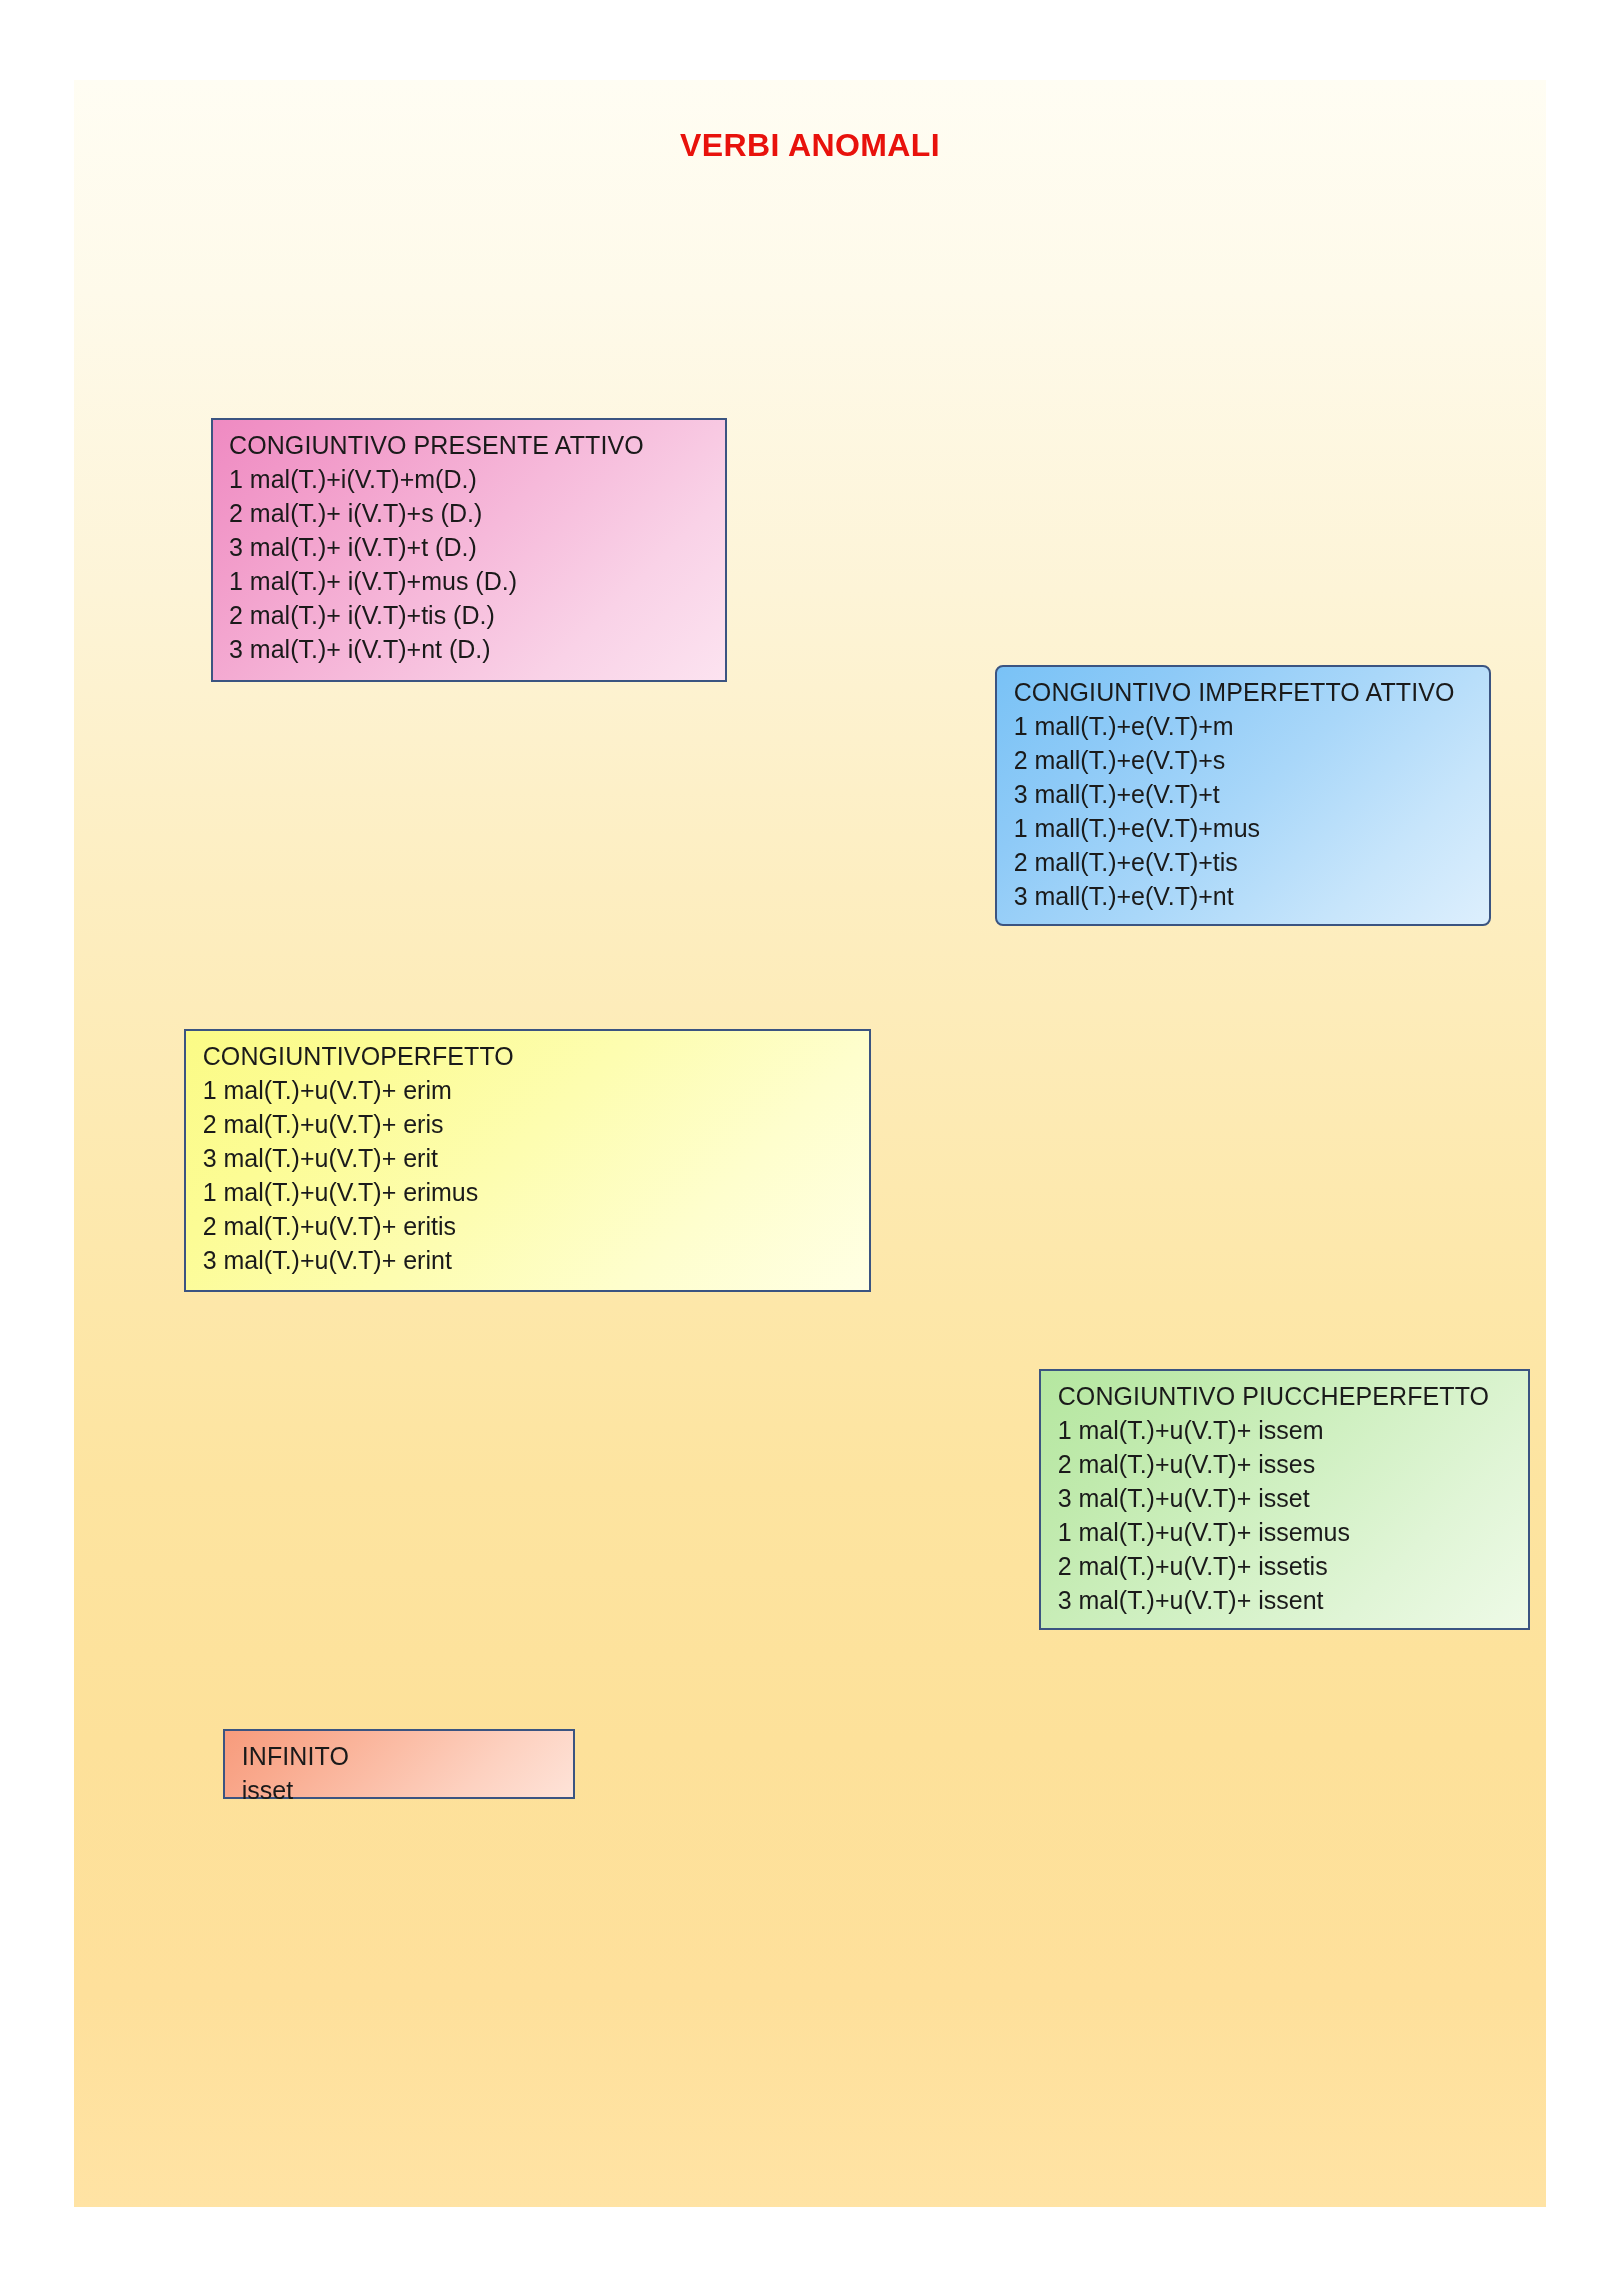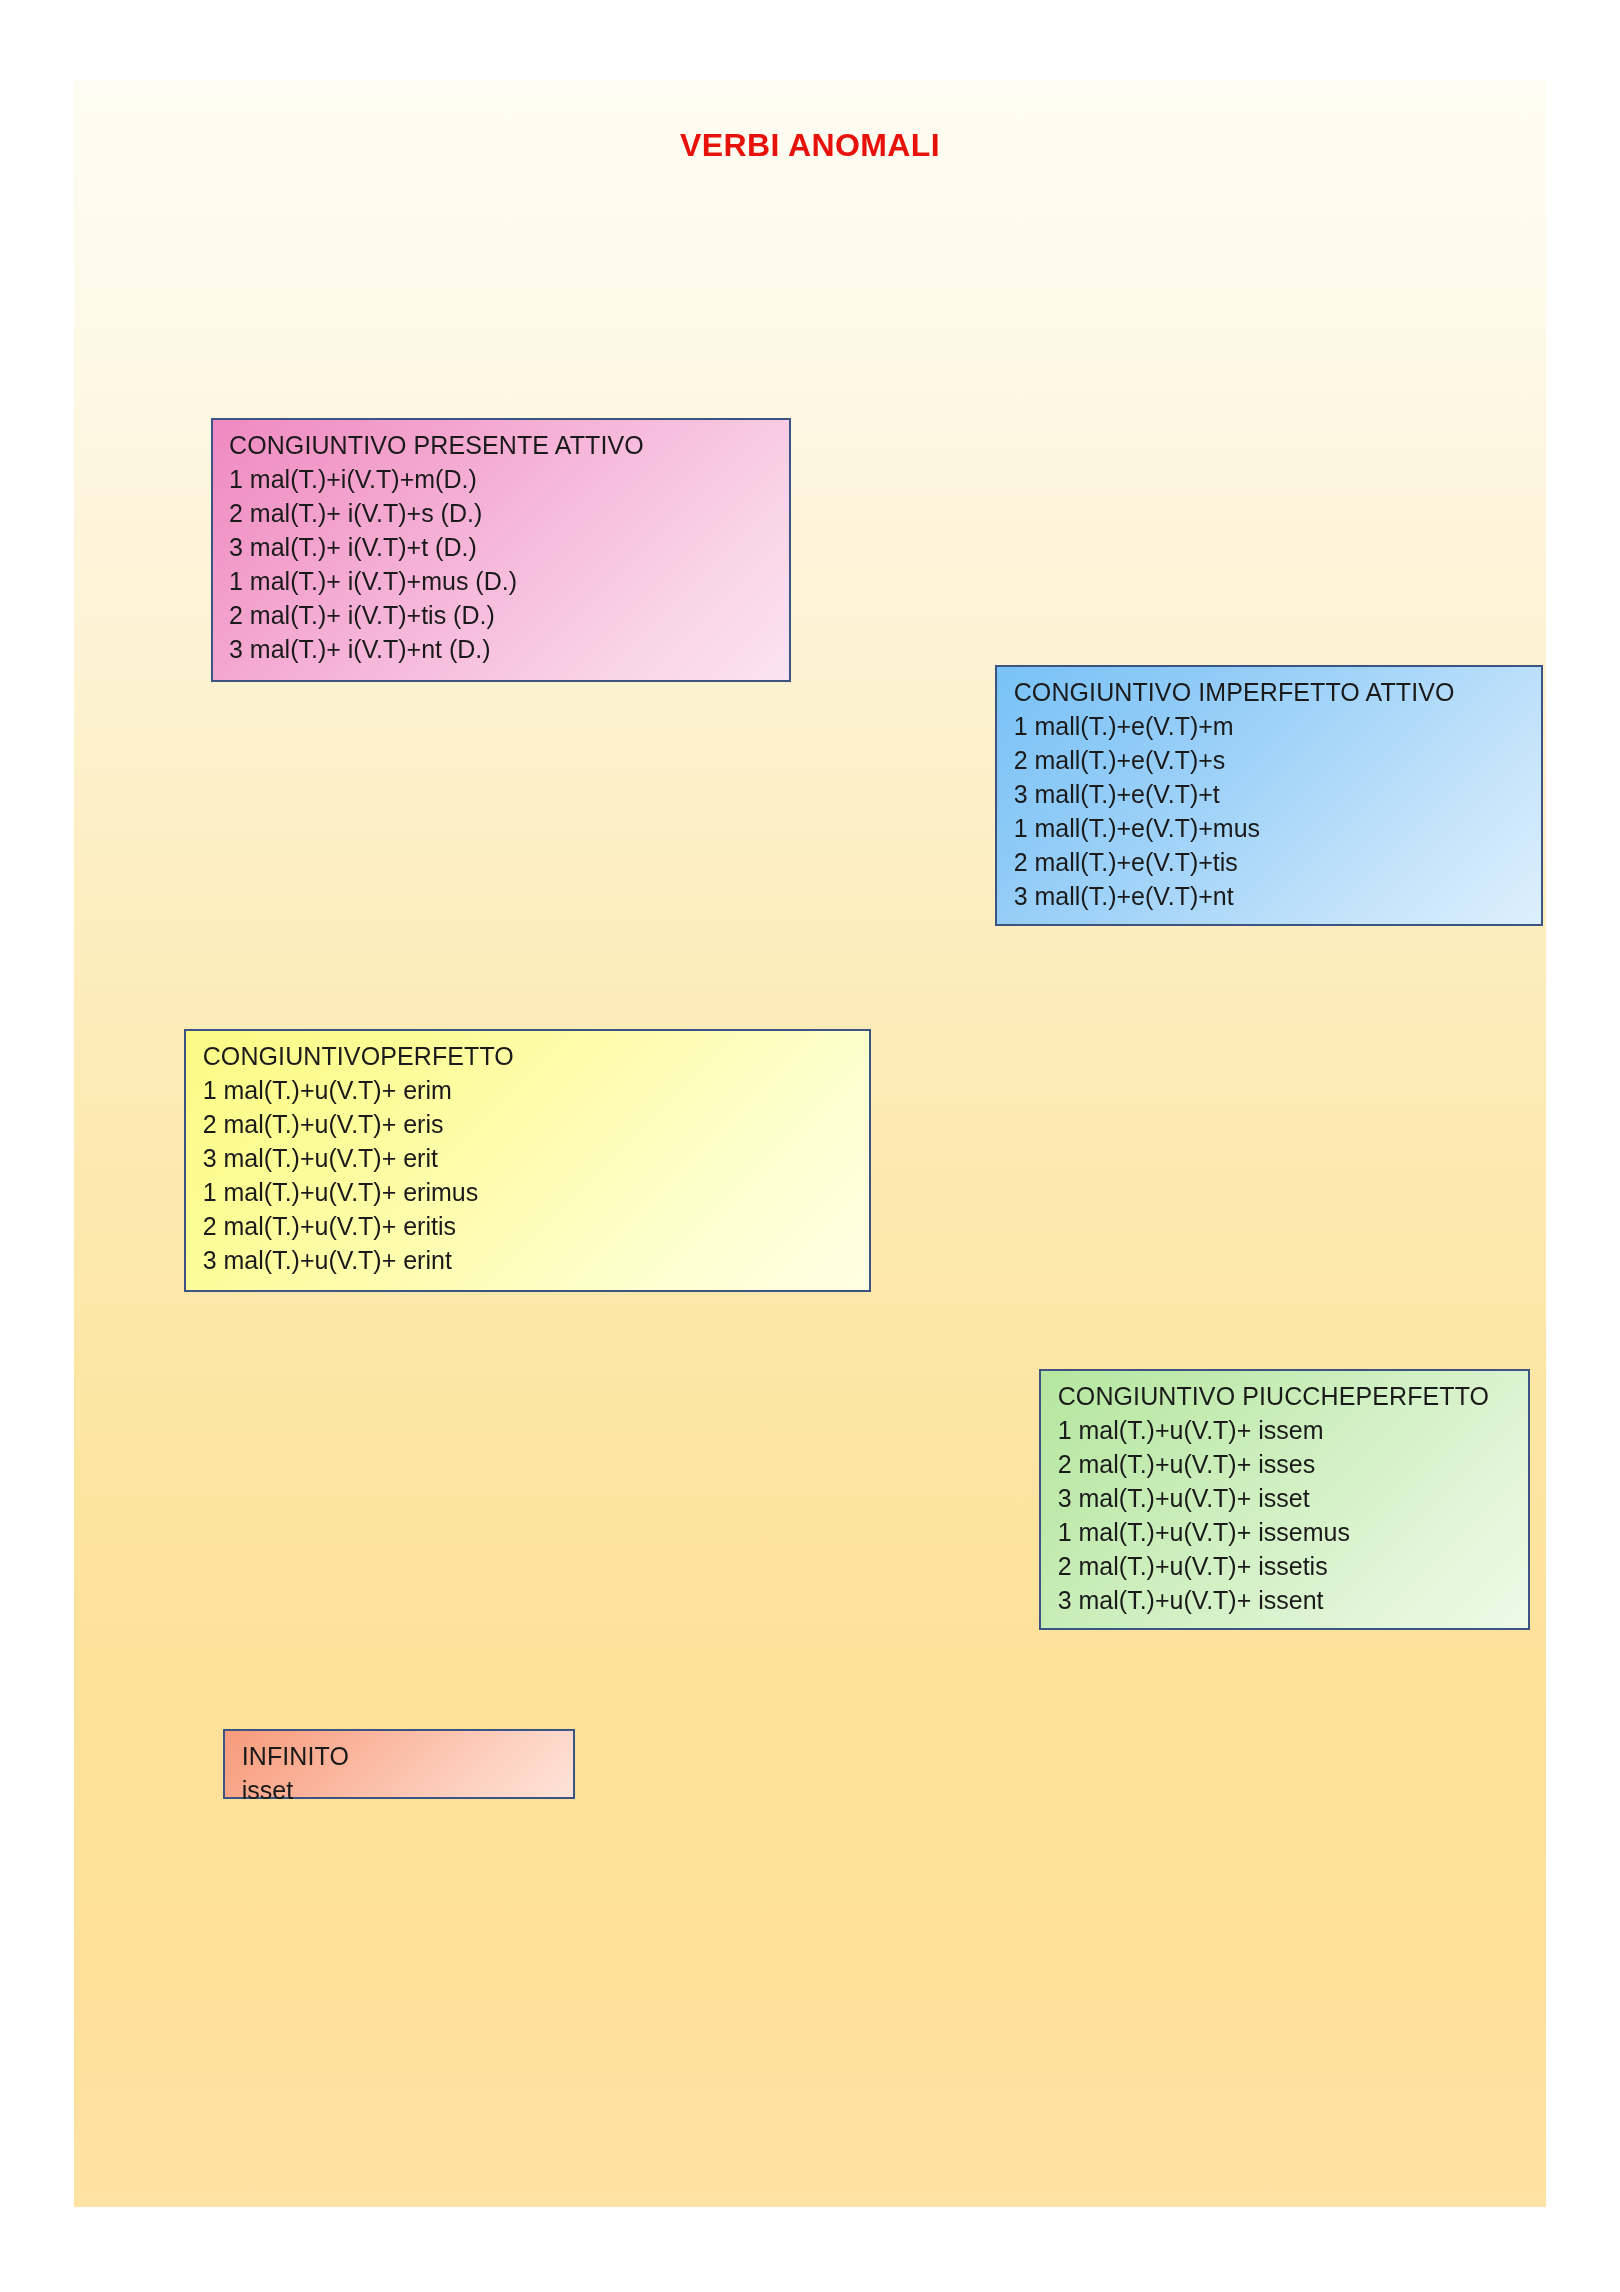--- a/index.html
+++ b/index.html
@@ -64,31 +64,32 @@
     letter-spacing: 0.1px;
   }
   .concept-box .box-line {
     white-space: nowrap;
   }
 
   
   #box-congiuntivo-presente-attivo {
     left: 137px;
     top: 338px;
-    width: 580px;
+    width: 516px;
     height: 264px;
     background: linear-gradient(135deg, #ef8ac2 0%, #f29ecb 22%, #f6b9da 50%, #f9d2e7 76%, #fce3f0 100%);
     padding-left: 16px;
   }
   #box-congiuntivo-imperfetto-attivo {
     left: 921px;
     top: 585px;
-    width: 548px;
+    width: 496px;
     height: 261px;
     background: linear-gradient(135deg, #79c2f6 0%, #8ecaf7 25%, #a9d7f9 52%, #c7e5fb 78%, #ddeffd 100%);
+    border-radius: 8px;
   }
   #box-congiuntivo-perfetto {
     left: 110px;
     top: 949px;
     width: 687px;
     height: 263px;
     background: linear-gradient(135deg, #fbfb86 0%, #fcfc95 22%, #fdfdb0 48%, #fefecd 74%, #ffffe4 100%);
   }
   #box-congiuntivo-piuccheperfetto {
     left: 965px;

